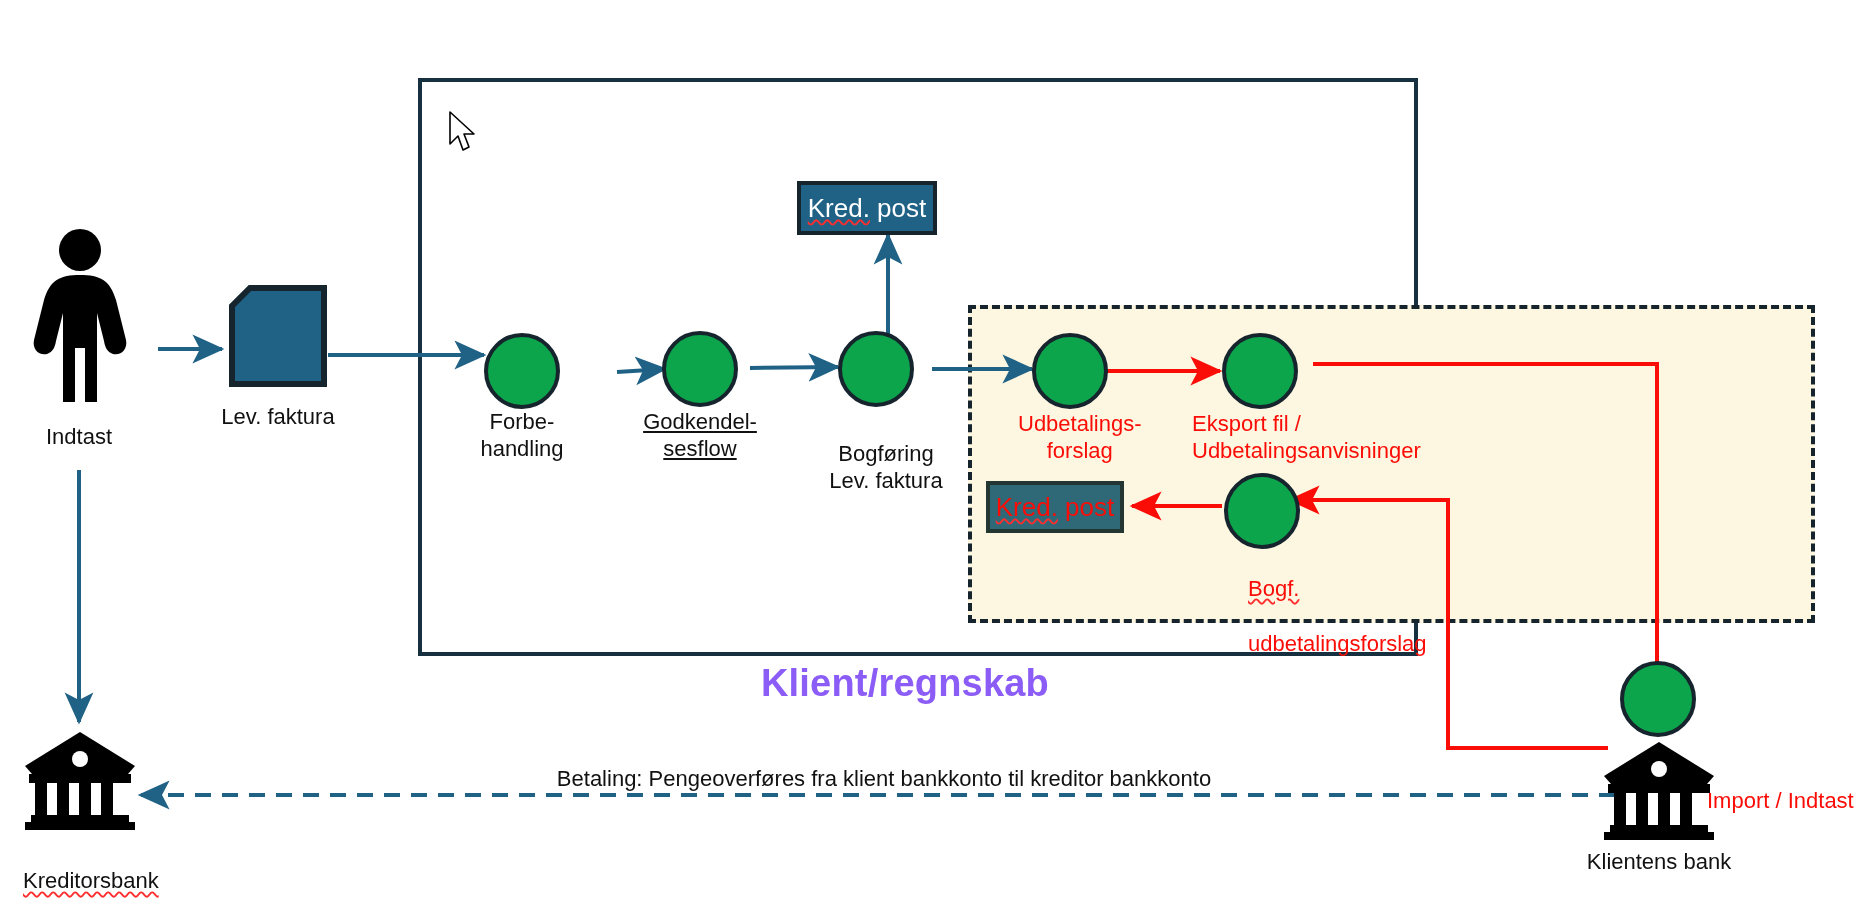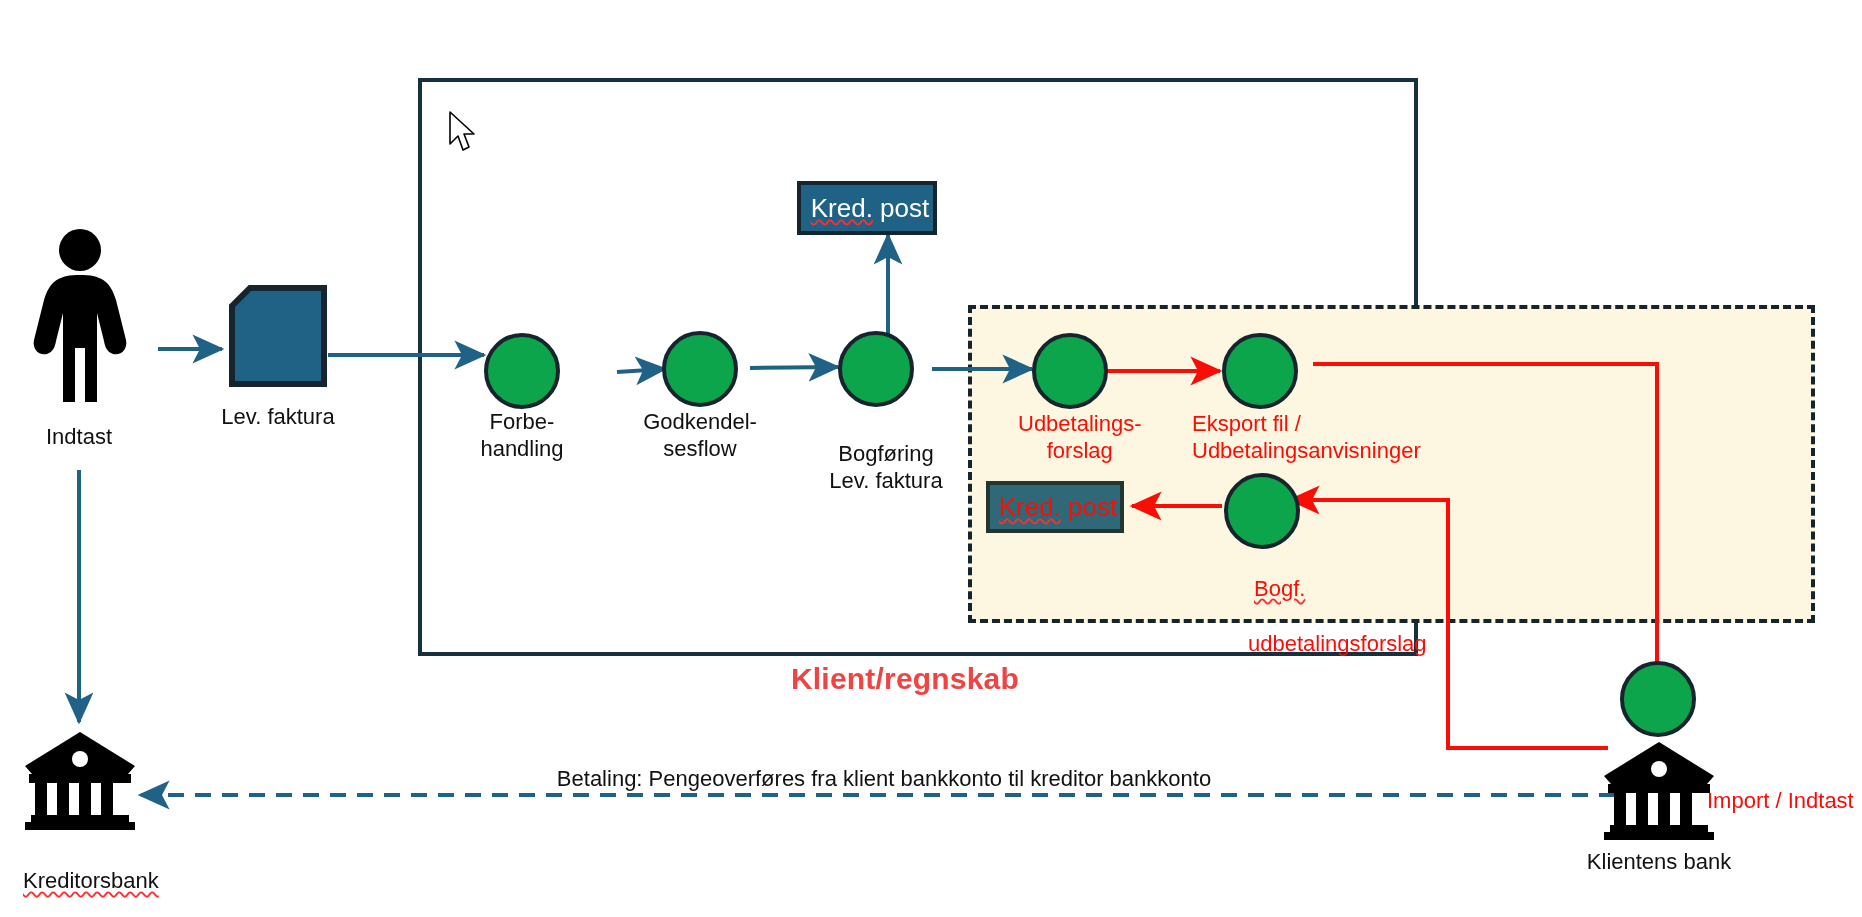--- a/index.html
+++ b/index.html
@@ -11,21 +11,21 @@
   }
   #canvas{position:absolute;inset:0;width:1862px;height:917px;}
   svg#wires{position:absolute;left:0;top:0;width:1862px;height:917px;pointer-events:none;}
 
   .lbl{position:absolute;white-space:pre-line;line-height:1.24;}
   .lbl-black{color:#111111;font-size:22px;}
   .lbl-red{color:#fb0d07;font-size:22px;}
   .center{text-align:center;transform:translateX(-50%);}
 
   .box-title{
-    position:absolute;font-size:30px;font-weight:bold;color:#ef4444;
+    position:absolute;font-size:38px;font-weight:bold;color:#8b5cf6;
     letter-spacing:.2px;text-align:center;transform:translateX(-50%);
   }
 
   .node-circle{
     position:absolute;border-radius:50%;
     background:#0CA54B;border:4px solid #16242e;
     box-sizing:border-box;
   }
 
   .kred-box{
@@ -35,21 +35,20 @@
   }
   .kred-box.primary{background:#1F6286;border:4px solid #16242e;color:#ffffff;}
   .kred-box.secondary{background:#2F6977;border:4px solid #243631;color:#fb0d07;}
 
   .spell{
     text-decoration-line:underline;
     text-decoration-style:wavy;
     text-decoration-color:#ff2d2d;
     text-decoration-thickness:1.5px;
     text-underline-offset:2px;
-    margin-left:6px;
   }
   .spell-plain{
     text-decoration-line:underline;
     text-decoration-style:wavy;
     text-decoration-color:#ff2d2d;
     text-decoration-thickness:1.5px;
     text-underline-offset:3px;
   }
 
   .outer-box{
@@ -129,21 +128,21 @@
     <span>
       <span class="spell">Kred.</span><span>&nbsp;post</span>
     </span>
   </div>
 
   <div class="node-circle" style="left:484px;top:333px;width:76px;height:76px;"></div>
   <div class="lbl lbl-black center" style="left:522px;top:408px;">Forbe-
 handling</div>
 
   <div class="node-circle" style="left:662px;top:331px;width:76px;height:76px;"></div>
-  <div class="lbl lbl-black center" style="left:700px;top:408px;">Godkendel-
+  <div class="lbl lbl-black center" style="left:700px;top:408px;text-decoration:underline;">Godkendel-
 sesflow</div>
 
   <div class="node-circle" style="left:838px;top:331px;width:76px;height:76px;"></div>
   <div class="lbl lbl-black center" style="left:886px;top:408px;margin-top:32px;">Bogføring
 Lev. faktura</div>
 
   <div class="node-circle" style="left:1032px;top:333px;width:76px;height:76px;"></div>
   <div class="lbl lbl-red" style="left:1018px;top:410px;text-align:center;">Udbetalings-
 forslag</div>
 

